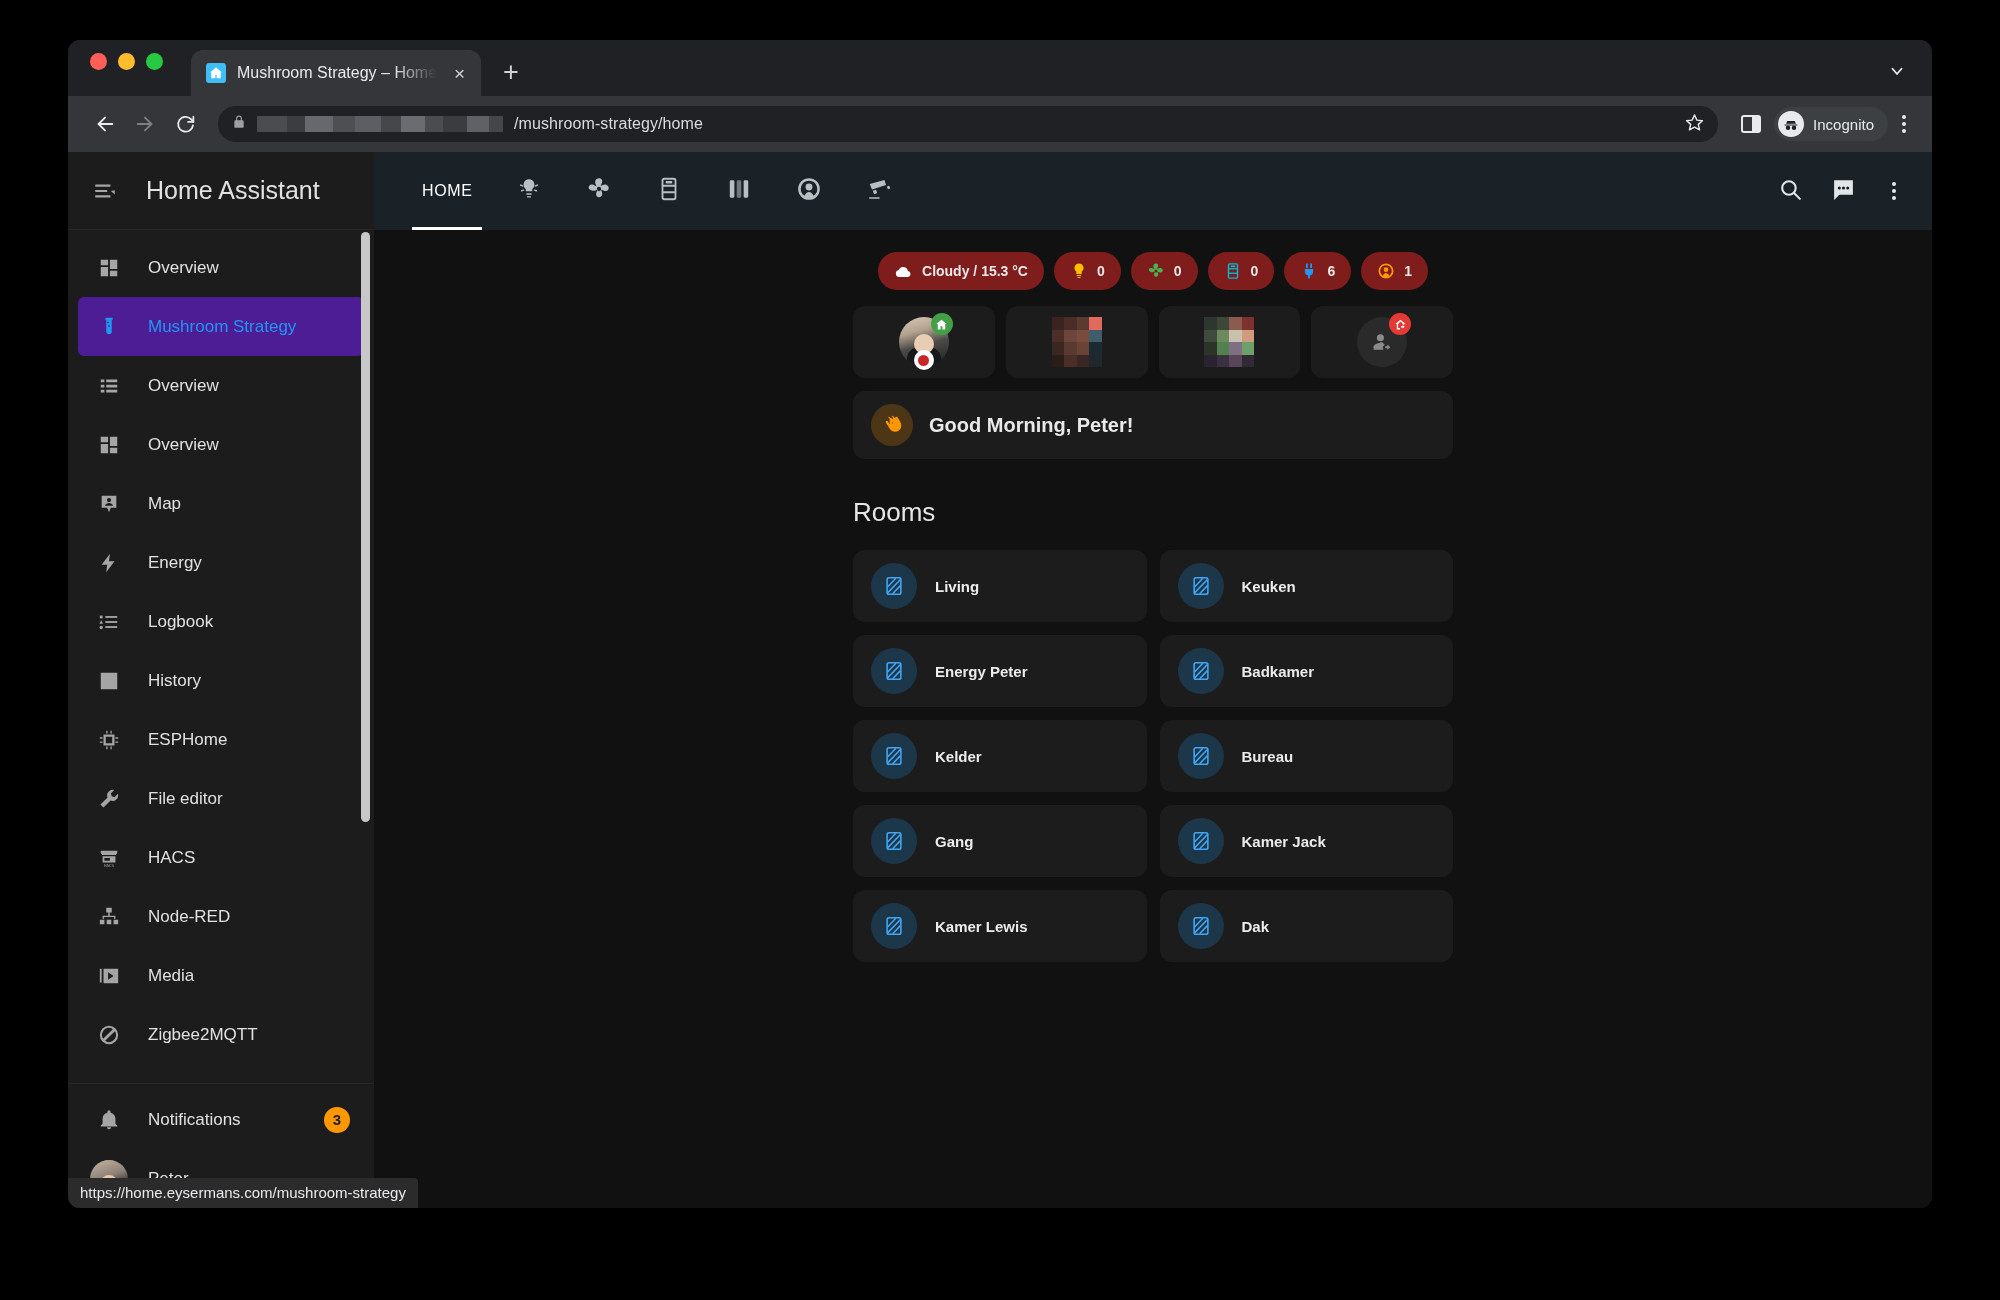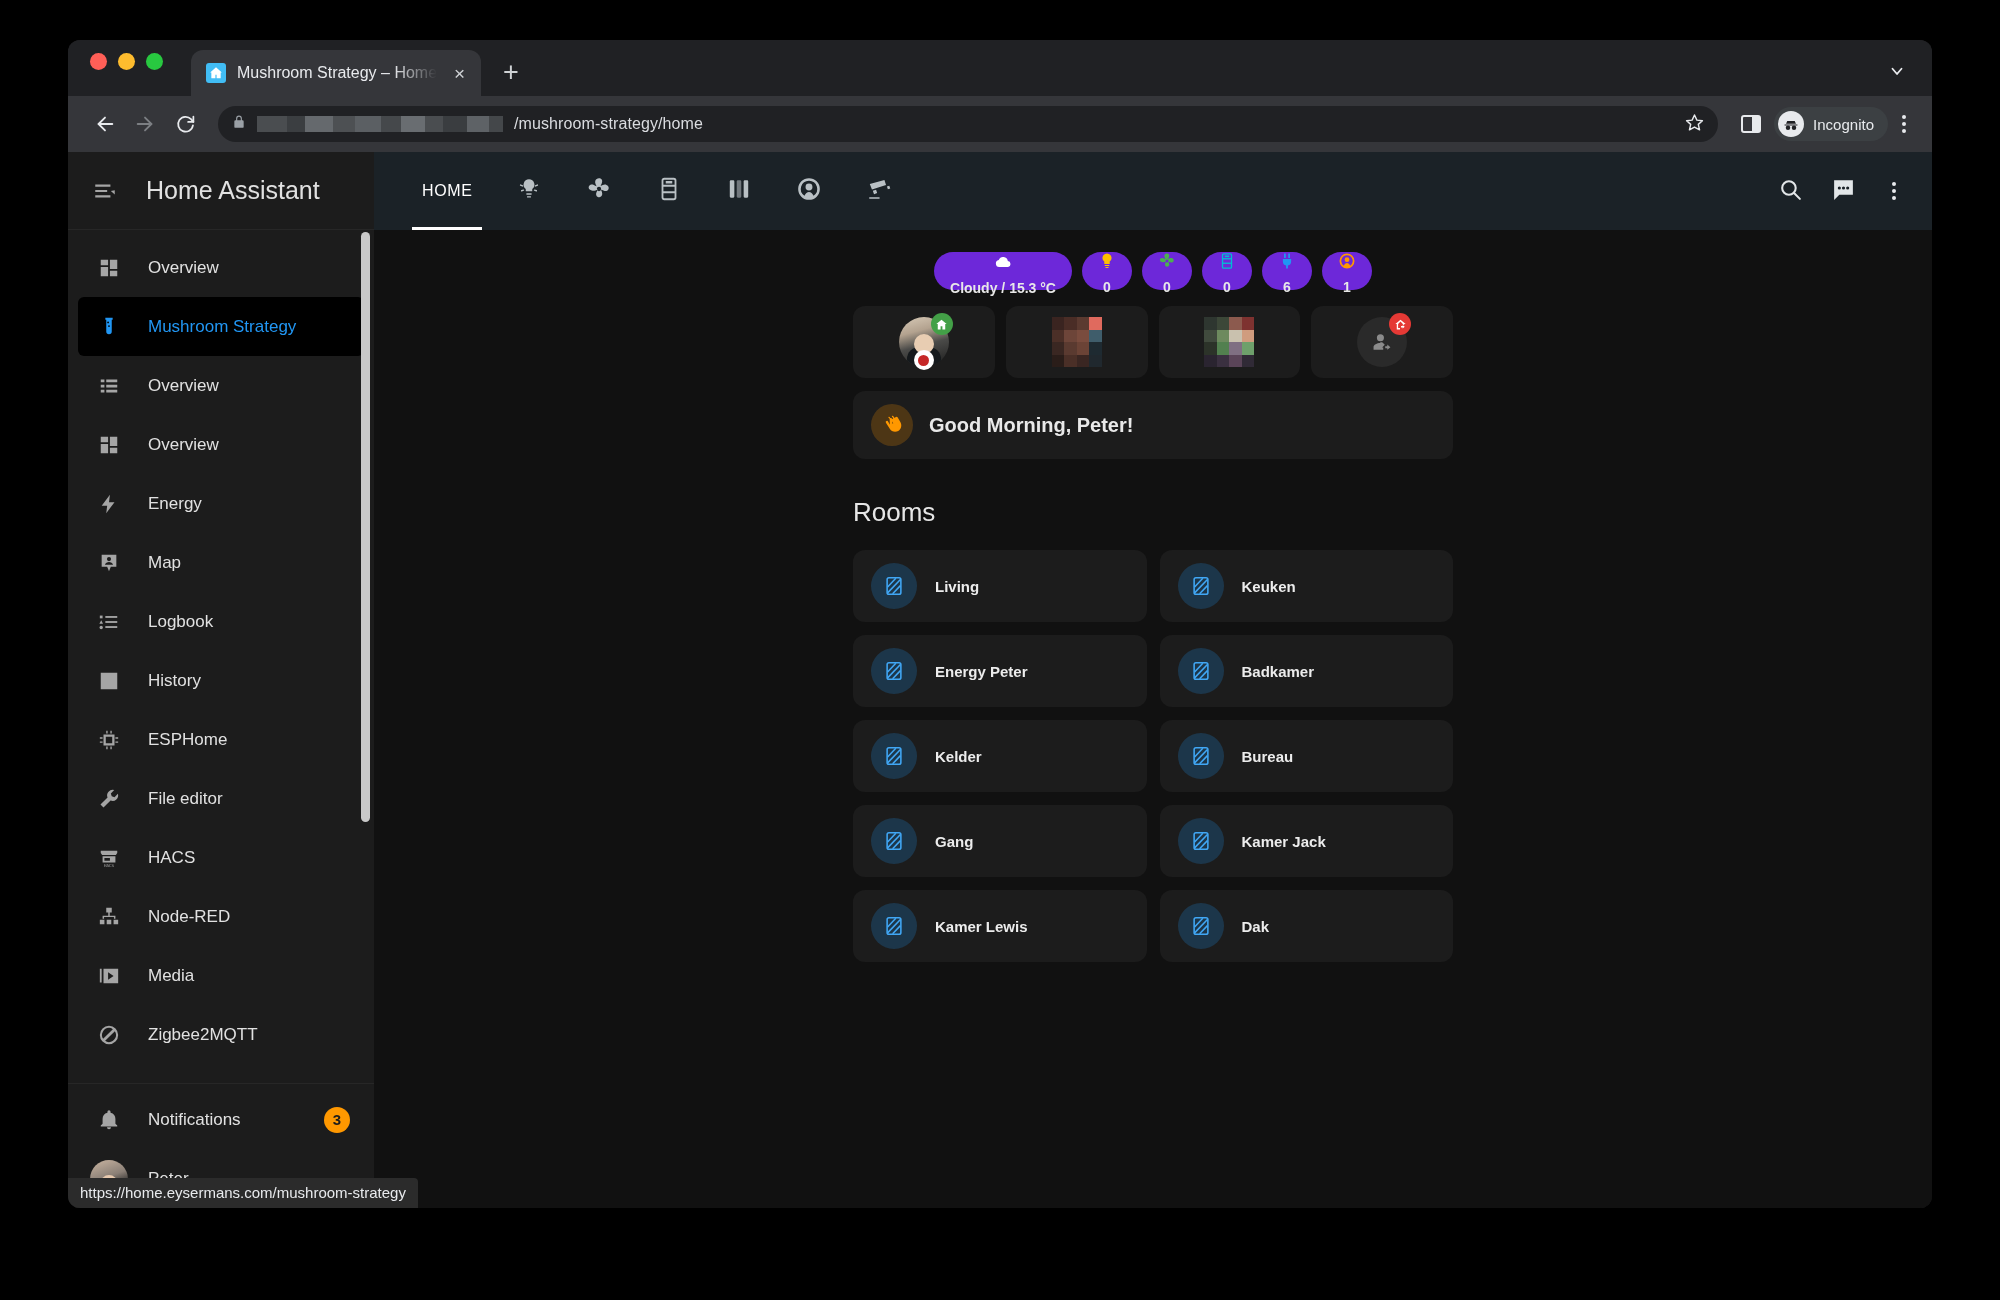--- a/index.html
+++ b/index.html
@@ -142,21 +142,21 @@
     height: 59px;
     display: flex; align-items: center;
     gap: 26px;
     margin: 0 10px;
     padding-left: 18px;
     border-radius: 6px;
     color: #e1e1e1;
     font-size: 17px;
   }
   .sb-item .ic { width: 26px; height: 26px; display: flex; align-items: center; justify-content: center; color: #a5a5a5; flex: none;}
-  .sb-item.active { background: #000000; color: #2196f3; }
+  .sb-item.active { background: #4c1d95; color: #2196f3; }
   .sb-item.active .ic { color: #2196f3; }
   .sb-footer { border-top: 1px solid #272727; padding-top: 6px; }
   .badge {
     margin-left: auto; margin-right: 14px;
     background: #ff9800; color: #1c1c1c;
     width: 26px; height: 26px; border-radius: 50%;
     font-size: 15px; font-weight: 600;
     display: flex; align-items: center; justify-content: center;
   }
   .avatar-sm {
@@ -197,24 +197,24 @@
     height: 3px; background: #ffffff;
   }
   .ha-tab .lbl { font-size: 16px; font-weight: 500; letter-spacing: .6px; }
   .ha-actions { margin-left: auto; display: flex; align-items: center; gap: 28px; color: #e2e6e8; }
   .ha-body { flex: 1; overflow: hidden; padding-top: 22px; }
   .center-col { width: 600px; margin: 0 auto; }
   
   .chips { display: flex; gap: 10px; justify-content: center; margin-bottom: 16px; }
   .chip {
     height: 38px; border-radius: 19px;
-    background: #6d28d9;
+    background: #7f1d1d;
     display: flex; align-items: center; gap: 9px;
     padding: 0 16px;
-    color: #e8e8e8; font-size: 14px; font-weight: 600; flex-direction: column;
+    color: #e8e8e8; font-size: 14px; font-weight: 600;
   }
   
   .persons { display: grid; grid-template-columns: repeat(4, 1fr); gap: 11px; margin-bottom: 13px; }
   .person-card {
     height: 72px; background: #1c1c1c; border-radius: 12px;
     display: flex; align-items: center; justify-content: center;
     position: relative;
   }
   .p-avatar { width: 50px; height: 50px; border-radius: 50%; position: relative; overflow: visible; }
   .p-photo {
@@ -446,33 +446,33 @@
             <svg width="22" height="22" viewBox="0 0 24 24" fill="currentColor">
                 <path d="M3 3h8v6H3V3zm0 8h8v10H3V11zm10-8h8v10h-8V3zm0 12h8v6h-8v-6z"></path>
               </svg>
           </span>
           <span>Overview</span>
         </div>
 
         <div class="sb-item">
           <span class="ic">
             <svg width="22" height="22" viewBox="0 0 24 24" fill="currentColor">
+                <path d="M4 3h16v13h-6l-2 5-2-5H4V3zm8 2.5A2.2 2.2 0 1 0 12 10a2.2 2.2 0 0 0 0-4.5zM7.6 14h8.8c0-2-2.9-3.1-4.4-3.1S7.6 12 7.6 14z"></path>
+              </svg>
+          </span>
+          <span>Map</span>
+        </div>
+
+        <div class="sb-item">
+          <span class="ic">
+            <svg width="22" height="22" viewBox="0 0 24 24" fill="currentColor">
                 <path d="M13 2 4 14h6l-1 8 9-12h-6l1-8z"></path>
               </svg>
           </span>
           <span>Energy</span>
-        </div>
-
-        <div class="sb-item">
-          <span class="ic">
-            <svg width="22" height="22" viewBox="0 0 24 24" fill="currentColor">
-                <path d="M4 3h16v13h-6l-2 5-2-5H4V3zm8 2.5A2.2 2.2 0 1 0 12 10a2.2 2.2 0 0 0 0-4.5zM7.6 14h8.8c0-2-2.9-3.1-4.4-3.1S7.6 12 7.6 14z"></path>
-              </svg>
-          </span>
-          <span>Map</span>
         </div>
 
         <div class="sb-item">
           <span class="ic">
             <svg width="22" height="22" viewBox="0 0 24 24" fill="currentColor">
                 <rect x="2" y="5" width="3" height="3"></rect>
                 <path d="M3.5 10 5.5 14h-4l2-4z"></path>
                 <circle cx="3.5" cy="18" r="1.8"></circle>
                 <rect x="8" y="5.5" width="13" height="2"></rect>
                 <rect x="8" y="11" width="13" height="2"></rect>

